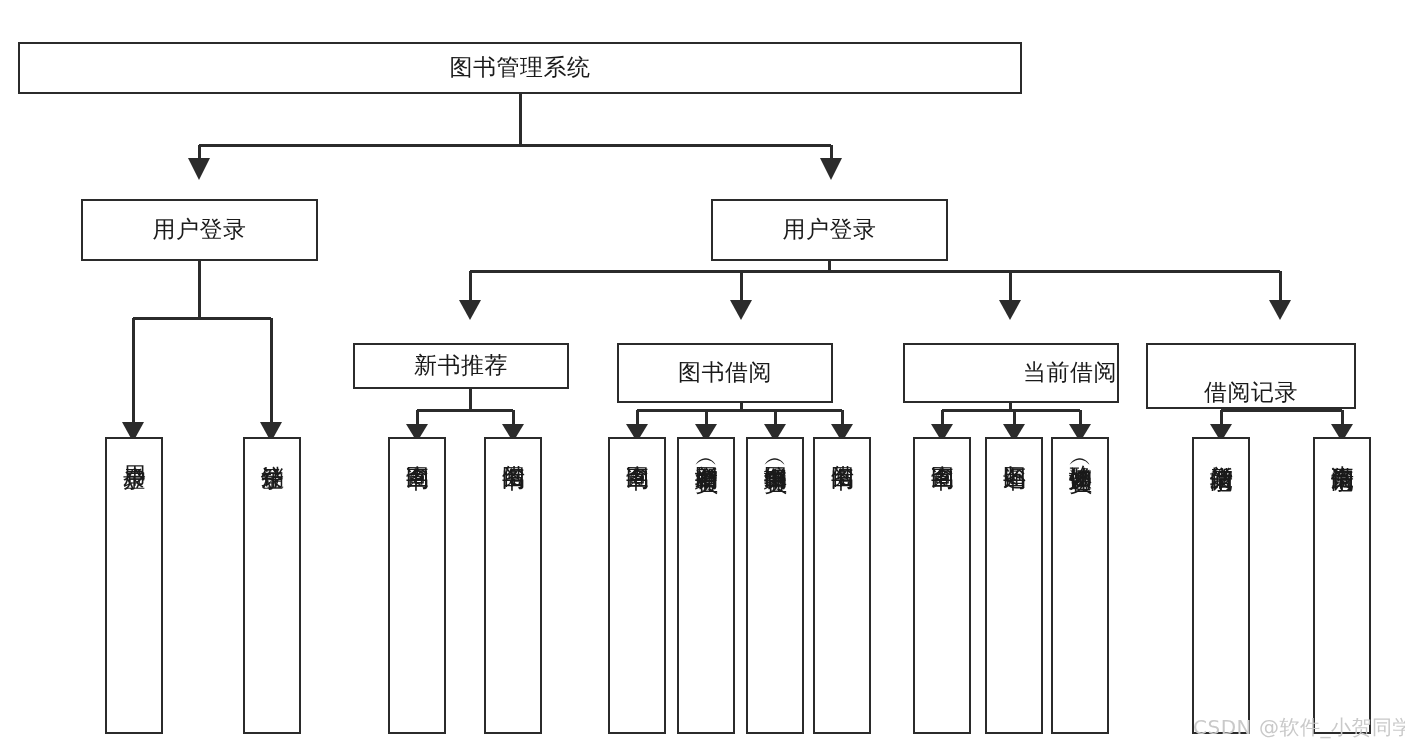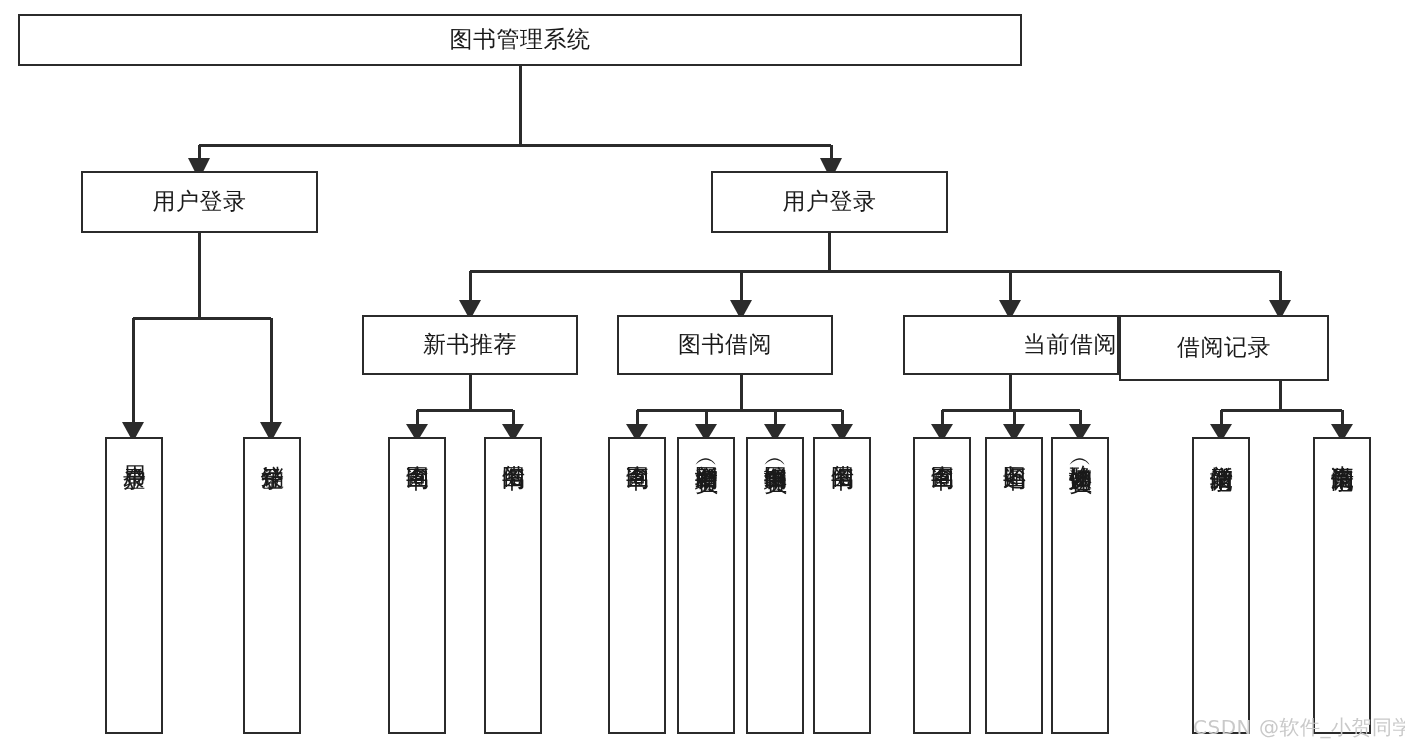--- a/index.html
+++ b/index.html
@@ -31,20 +31,21 @@
     border: 2px solid #2b2b2b;
     display: flex;
     align-items: center;
     justify-content: center;
     color: #1a1a1a;
   }
   .node.horiz {
     font-size: 23px;
     line-height: 1.2;
     letter-spacing: 0.5px;
+    margin-top: 28px;
   }
   .node.vert {
     align-items: flex-start;
     justify-content: center;
     padding-top: 8px;
   }
   .node.vert .vtext {
     writing-mode: vertical-rl;
     text-orientation: upright;
     font-size: 23px;
@@ -142,30 +143,30 @@
     <span>图书管理系统</span>
   </div>
 
   <div class="node horiz" style="left:81px; top:171px; width:237px; height:62px;">
     <span>用户登录</span>
   </div>
   <div class="node horiz" style="left:711px; top:171px; width:237px; height:62px;">
     <span>用户登录</span>
   </div>
 
-  <div class="node horiz" style="left:362px; top:315px; width:216px; height:60px;">
+  <div class="node horiz" style="left:353px; top:315px; width:216px; height:46px;">
     <span>新书推荐</span>
   </div>
   <div class="node horiz" style="left:617px; top:315px; width:216px; height:60px;">
     <span>图书借阅</span>
   </div>
   <div class="node horiz" style="left:903px; top:315px; width:216px; height:60px;justify-content:flex-end;">
     <span>当前借阅</span>
   </div>
-  <div class="node horiz" style="left:1119px; top:315px; width:210px; height:66px;">
+  <div class="node horiz" style="left:1146px; top:315px; width:210px; height:66px;align-items:flex-end;">
     <span>借阅记录</span>
   </div>
 
   <div class="node vert" style="left:105px; top:437px; width:58px; height:297px;">
     <span class="vtext">用户登录</span>
   </div>
   <div class="node vert" style="left:243px; top:437px; width:58px; height:297px;">
     <span class="vtext">注销登录</span>
   </div>
   <div class="node vert" style="left:388px; top:437px; width:58px; height:297px;">

